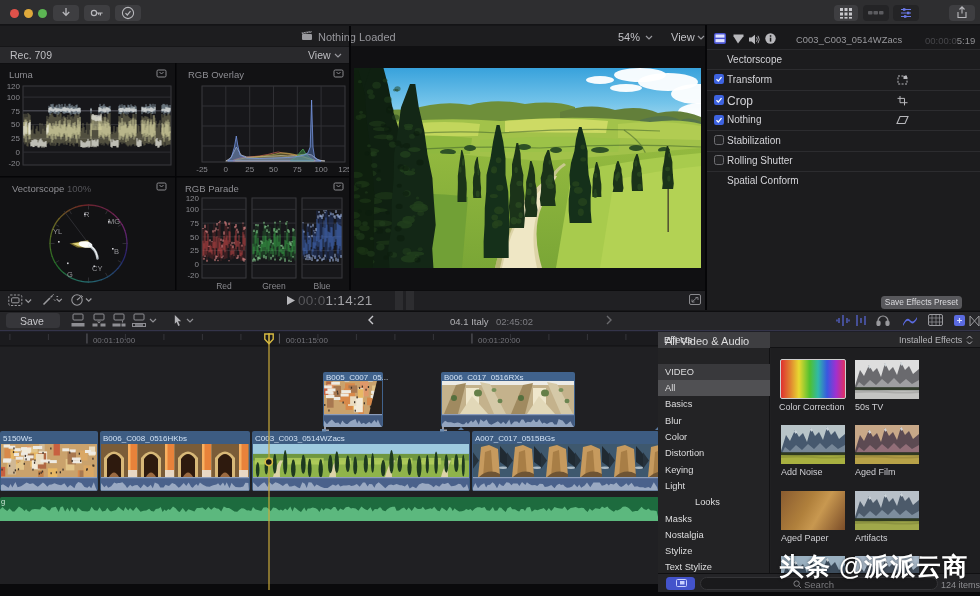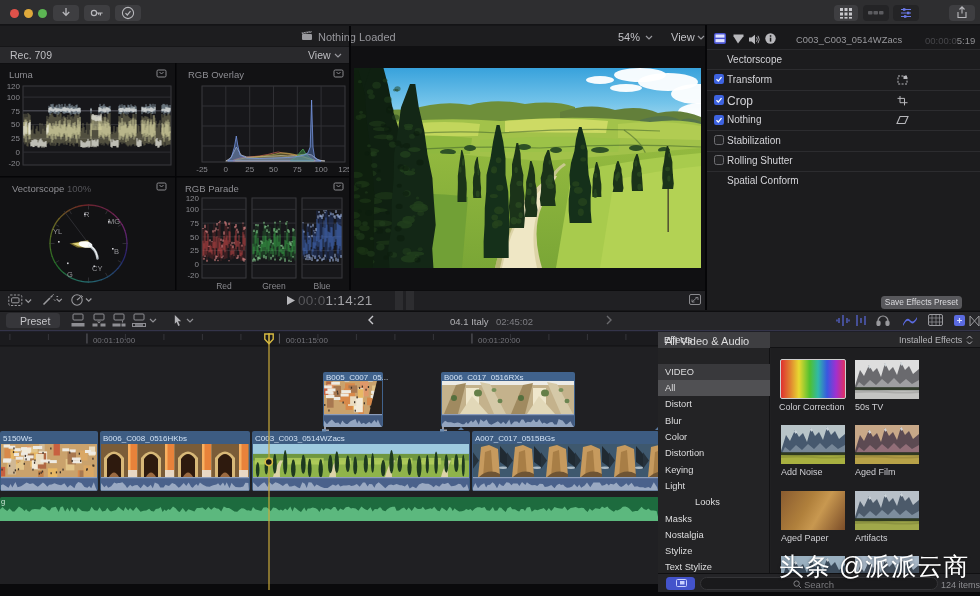--- a/index.html
+++ b/index.html
@@ -632,21 +632,21 @@
 <div class="abs" style="left:395px;top:291px;width:8px;height:18.5px;background:#2d2d30"></div>
 <div class="abs" style="left:406px;top:291px;width:8px;height:18.5px;background:#2d2d30"></div>
 <svg class="abs" style="left:689px;top:294px" width="12" height="11" viewBox="0 0 12 11">
     <g stroke="#8a8a8e" fill="none">
       <rect x=".5" y=".5" width="11" height="10" rx="1.5"></rect>
       <path d="M3 8l5-4.5M3 5.5V8h2.5M9 6V3.5H6.5" stroke-width=".9"></path>
     </g>
   </svg>
 <div class="abs" style="left:0;top:310.5px;width:980px;height:20px;background:#262629;border-top:1px solid #0e0e10"></div>
 <div class="abs" style="left:6px;top:313px;width:54px;height:15px;background:#36363a;border-radius:3.5px"></div>
-<div class="t" style="left:20px;top:315px;font-size:10.5px;color:#c6c6ca">Preset</div>
+<div class="t" style="left:20px;top:315px;font-size:10.5px;color:#c6c6ca">Save</div>
 <svg class="abs" style="left:71px;top:313px" width="14" height="15" viewBox="0 0 14 15">
     <g stroke="#8e8e93" fill="none">
       <rect x="2" y="1" width="10" height="6" rx="1"></rect>
       <rect x="0.5" y="10" width="13" height="3.5" fill="#8e8e93" stroke="none"></rect>
     </g>
   </svg>
 <svg class="abs" style="left:92px;top:313px" width="14" height="15" viewBox="0 0 14 15">
     <g stroke="#8e8e93" fill="none">
       <rect x="2" y="1" width="10" height="6" rx="1"></rect>
       <path d="M7 7.5v2m-1.5-1 1.5 1.6 1.5-1.6" stroke-width=".9"></path>
@@ -1147,21 +1147,21 @@
 <div class="t" style="left:899px;top:335px;font-size:9px;color:#b4b4b8;z-index:7">Installed Effects</div>
 <svg class="abs" style="left:966px;top:335px;z-index:7" width="7" height="10" viewBox="0 0 7 10">
     <path d="M1 3.5 L3.5 1 6 3.5M1 6.5 L3.5 9 6 6.5" stroke="#b4b4b8" fill="none"></path>
   </svg>
 <div class="abs" style="left:658px;top:347.5px;width:112px;height:248.5px;background:#232325;border-right:1px solid #121214;z-index:6"></div>
 <div class="t" style="left:665px;top:335px;font-size:11px;color:#dededf;z-index:7">All Video &amp; Audio</div>
 <div class="abs" style="left:658px;top:363.8px;width:112px;height:16.3px;background:#39393c;z-index:6"></div>
 <div class="t" style="left:665px;top:366.8px;font-size:9.3px;color:#dededf;z-index:7">VIDEO</div>
 <div class="abs" style="left:658px;top:380.1px;width:112px;height:16.3px;background:#505053;z-index:6"></div>
 <div class="t" style="left:665px;top:383.1px;font-size:9.3px;color:#dededf;z-index:7">All</div>
-<div class="t" style="left:665px;top:399.4px;font-size:9.3px;color:#dededf;z-index:7">Distort</div>
+<div class="t" style="left:665px;top:399.4px;font-size:9.3px;color:#dededf;z-index:7">Basics</div>
 <div class="t" style="left:665px;top:415.7px;font-size:9.3px;color:#dededf;z-index:7">Blur</div>
 <div class="t" style="left:665px;top:432.0px;font-size:9.3px;color:#dededf;z-index:7">Color</div>
 <div class="t" style="left:665px;top:448.3px;font-size:9.3px;color:#dededf;z-index:7">Distortion</div>
 <div class="t" style="left:665px;top:464.6px;font-size:9.3px;color:#dededf;z-index:7">Keying</div>
 <div class="t" style="left:665px;top:480.9px;font-size:9.3px;color:#dededf;z-index:7">Light</div>
 <div class="t" style="left:695px;top:497.2px;font-size:9.3px;color:#dededf;z-index:7">Looks</div>
 <div class="t" style="left:665px;top:513.5px;font-size:9.3px;color:#dededf;z-index:7">Masks</div>
 <div class="t" style="left:665px;top:529.8px;font-size:9.3px;color:#dededf;z-index:7">Nostalgia</div>
 <div class="t" style="left:665px;top:546.1px;font-size:9.3px;color:#dededf;z-index:7">Stylize</div>
 <div class="t" style="left:665px;top:562.4px;font-size:9.3px;color:#dededf;z-index:7">Text Stylize</div>
@@ -1247,12 +1247,12 @@
     <rect x="4" y="2" width="4.5" height="3.5" fill="#c8d0ff"></rect>
   </svg>
 <div class="abs" style="left:700px;top:577px;width:238px;height:13px;background:#1a1a1c;border:1px solid #353538;border-radius:7px;z-index:9"></div>
 <svg class="abs" style="left:793px;top:579.5px;z-index:9" width="9" height="9" viewBox="0 0 9 9">
     <circle cx="3.6" cy="3.6" r="2.7" stroke="#808084" fill="none"></circle>
     <path d="M5.8 5.8 L8 8" stroke="#808084"></path>
   </svg>
 <div class="t" style="left:804px;top:578.5px;font-size:9.5px;color:#7a7a7e;z-index:9">Search</div>
 <div class="t" style="left:941px;top:580px;font-size:9px;color:#8e8e92;z-index:9">124 items</div>
 <div class="abs" style="left:658px;top:592px;width:322px;height:4px;background:#0a0a0c;z-index:9"></div>
-<div class="t" style="left:779px;top:550px;font-size:25px;font-weight:normal;color:#fff;z-index:20;text-shadow:0 0 3px rgba(0,0,0,.5);letter-spacing:1px">头条 @派派云商</div>
+<div class="t" style="left:779px;top:550px;font-size:25px;font-weight:bold;color:#fff;z-index:20;text-shadow:0 0 3px rgba(0,0,0,.5);letter-spacing:1px">头条 @派派云商</div>
 </body></html>

